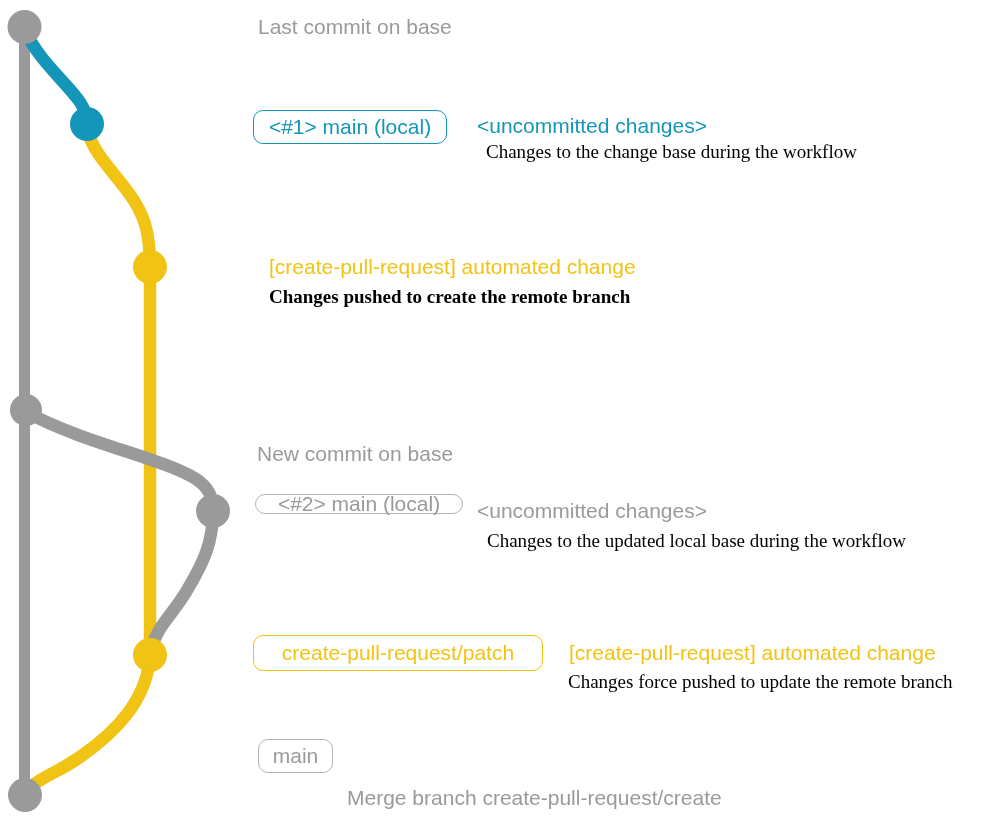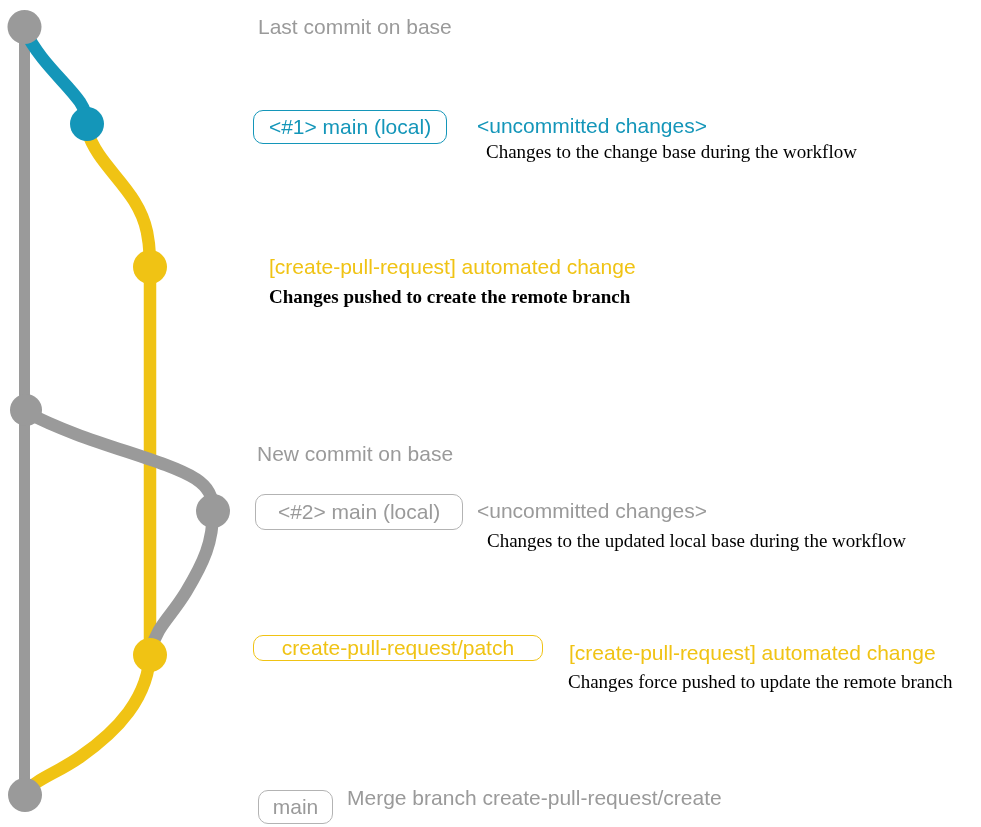--- a/index.html
+++ b/index.html
@@ -56,30 +56,30 @@
     <span>&lt;#1&gt; main (local)</span>
   </div>
   <div class="note teal-text" style="left:477px; top:113px;">&lt;uncommitted changes&gt;</div>
   <div class="serif-note" style="left:486px; top:141px;">Changes to the change base during the workflow</div>
 
   <div class="note yellow-text" style="left:258px; top:254px;">[create-pull-request] automated change</div>
   <div class="serif-note" style="left:269px; top:286px;font-weight:bold;">Changes pushed to create the remote branch</div>
 
   <div class="note gray-text" style="left:257px; top:397px;margin-top:44px;">New commit on base</div>
 
-  <div class="badge gray" style="left:255px; top:494px; width:208px; height:36px;">
+  <div class="badge gray" style="left:255px; top:494px; width:208px; height:20px;">
     <span>&lt;#2&gt; main (local)</span>
   </div>
   <div class="note gray-text" style="left:477px; top:498px;">&lt;uncommitted changes&gt;</div>
   <div class="serif-note" style="left:487px; top:530px;text-align:center;">Changes to the updated local base during the workflow</div>
 
-  <div class="badge yellow" style="left:253px; top:635px; width:290px; height:26px;">
+  <div class="badge yellow" style="left:253px; top:635px; width:290px; height:36px;">
     <span>create-pull-request/patch</span>
   </div>
   <div class="note yellow-text" style="left:558px; top:640px;">[create-pull-request] automated change</div>
   <div class="serif-note" style="left:568px; top:671px;">Changes force pushed to update the remote branch</div>
 
-  <div class="badge gray" style="left:258px; top:790px; width:75px; height:34px;">
+  <div class="badge gray" style="left:258px; top:739px; width:75px; height:34px;">
     <span>main</span>
   </div>
   <div class="note gray-text" style="left:347px; top:785px;">Merge branch create-pull-request/create</div>
 
 </div>
 
 </body></html>

